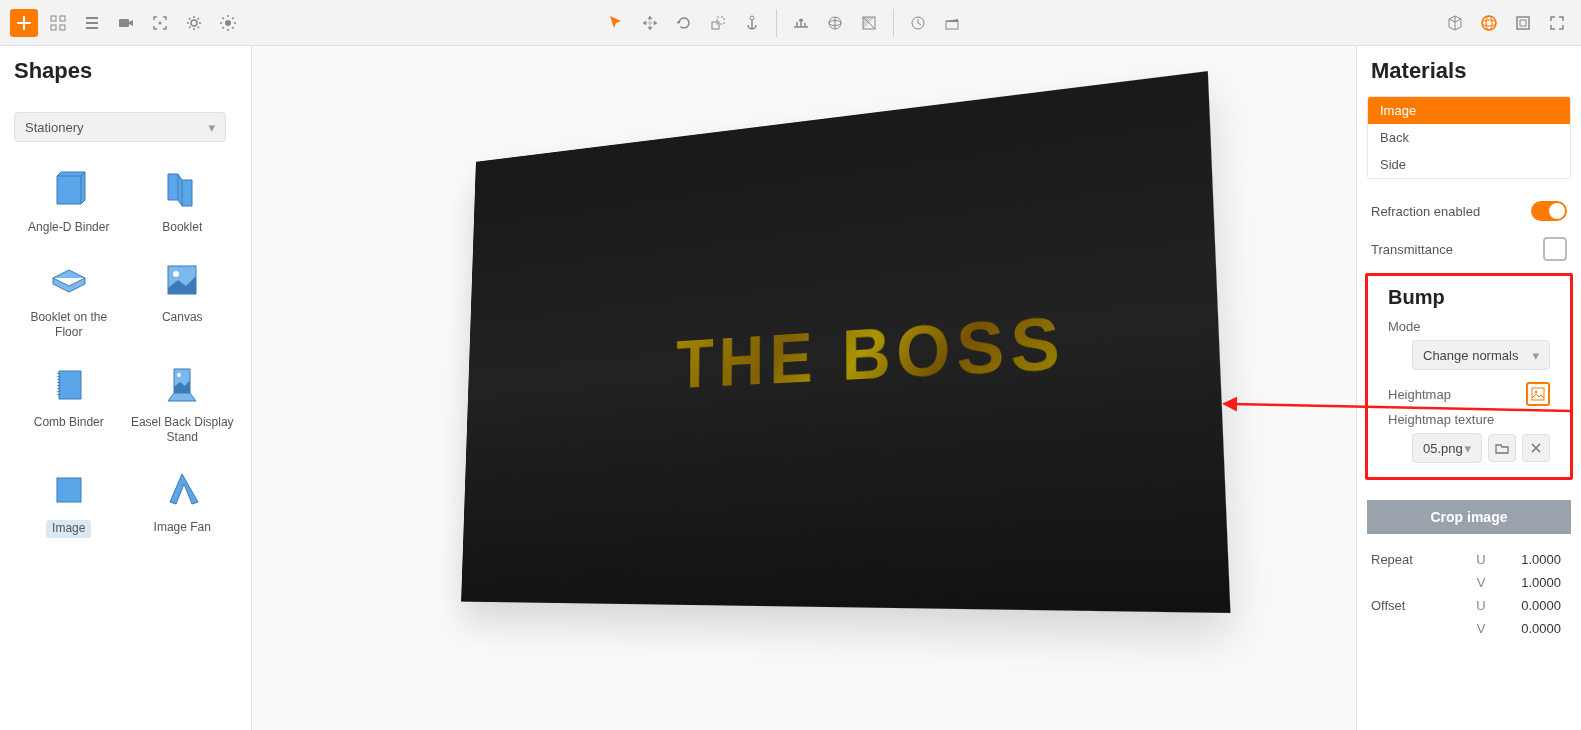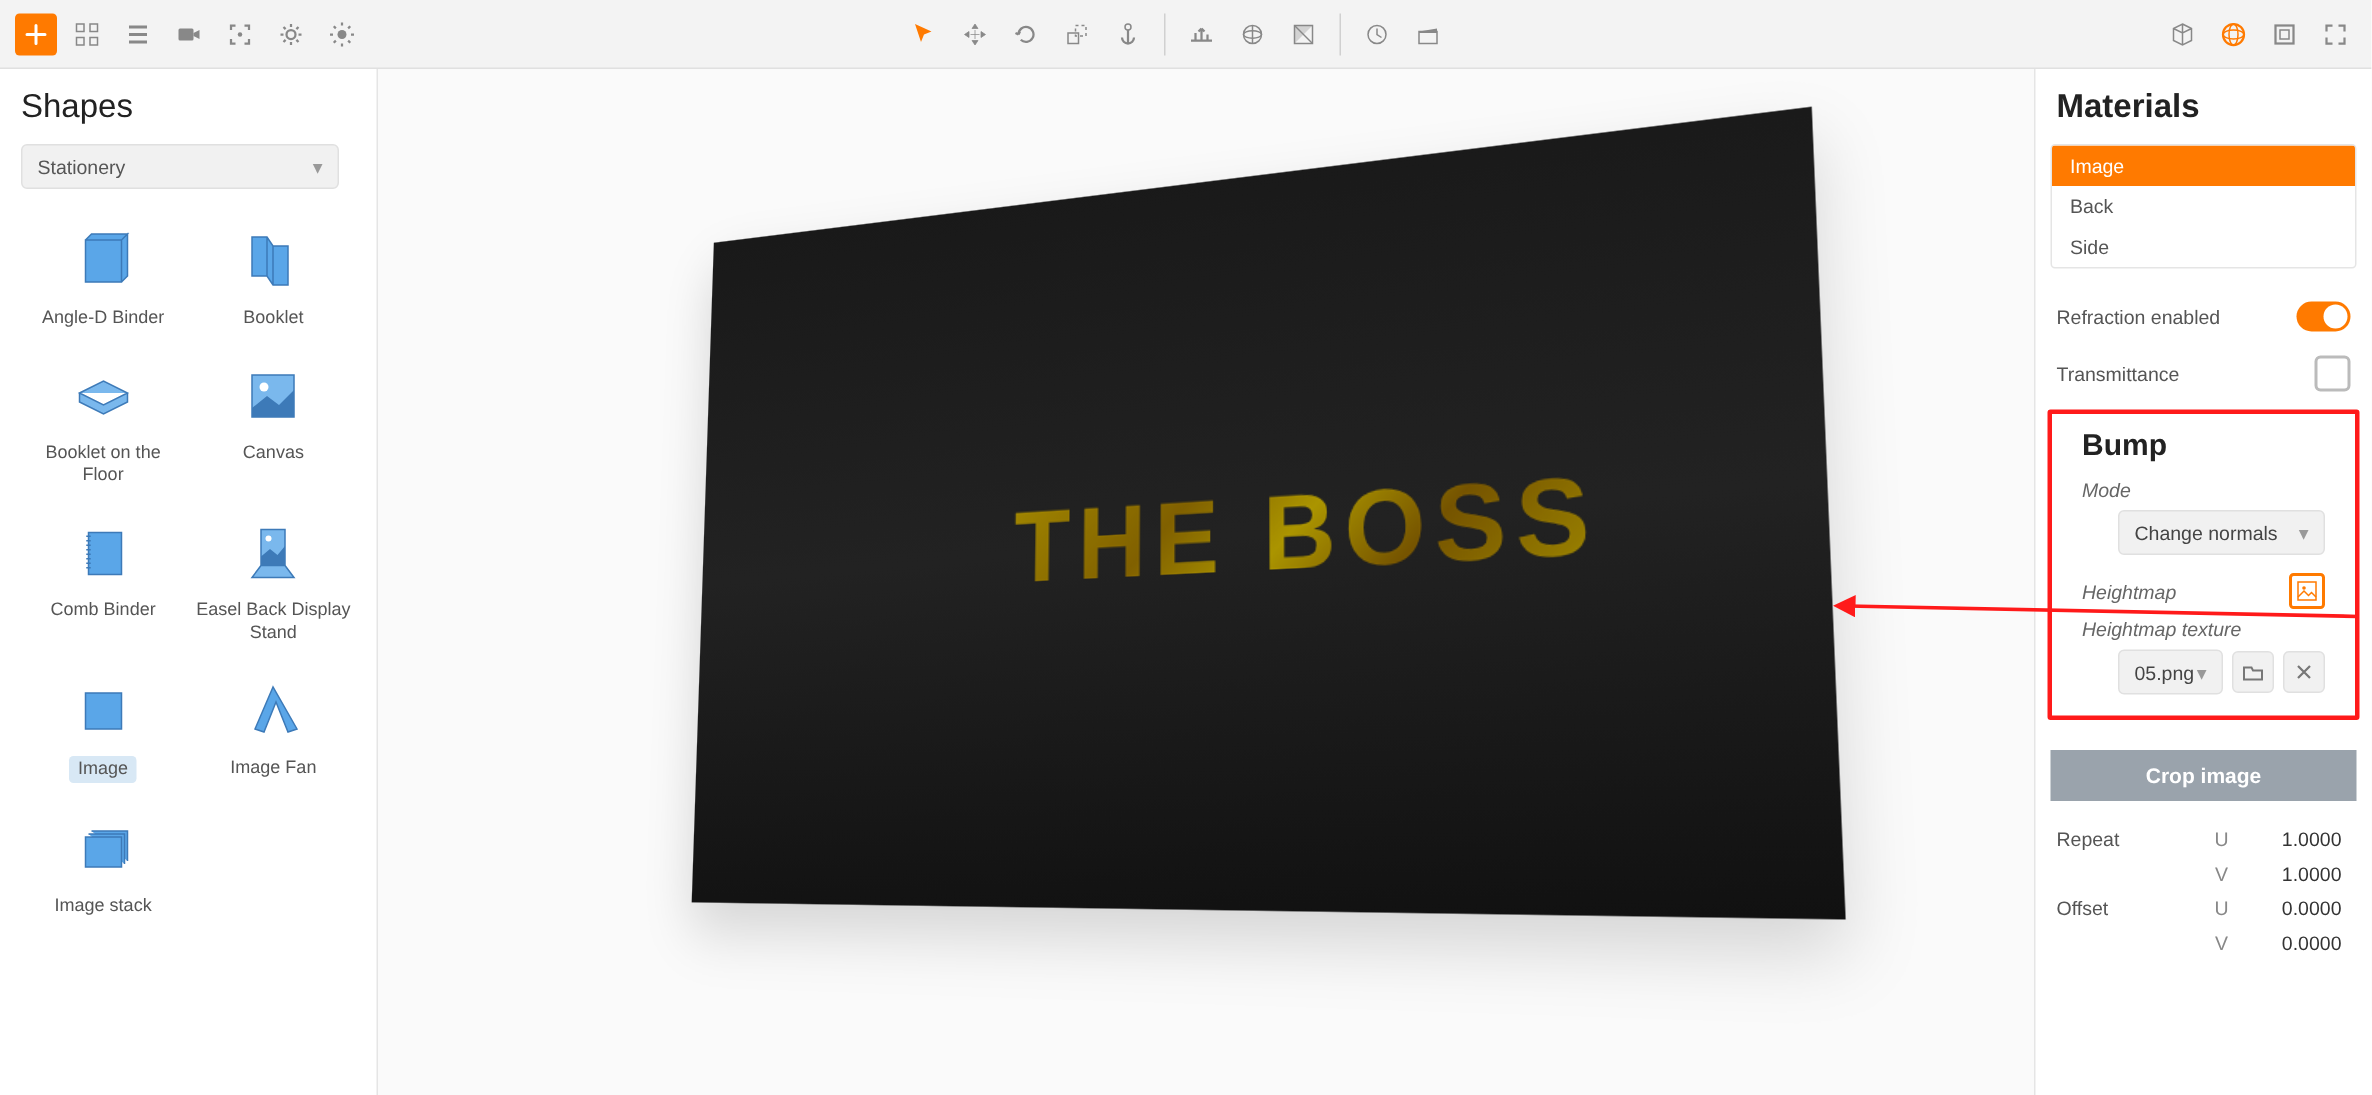--- a/index.html
+++ b/index.html
@@ -32,21 +32,21 @@
   .tb-btn.accent { background:#ff7a00; color:#fff; }
   .tb-btn.orange-icon { color:#ff7a00; }
   .toolbar .spacer-sm { width:360px; }
   .toolbar .spacer-lg { flex:1; }
   
   .main { flex:1; display:flex; overflow:hidden; }
   
   .left {
     width:252px; border-right:1px solid #e5e5e5; padding:12px 14px; overflow:hidden;
   }
-  .left h2 { font-size:22px; font-weight:400; color:#222; margin-bottom:12px; }
+  .left h2 { font-size:22px; font-weight:700; color:#222; margin-bottom:28px; }
   .select {
     width:212px; height:30px; background:#f1f1f1; border:1px solid #e0e0e0;
     border-radius:4px; display:flex; align-items:center; justify-content:space-between;
     padding:0 10px; font-size:13px; color:#555; cursor:pointer; margin-bottom:18px;
   }
   .shapes-grid {
     display:grid; grid-template-columns:1fr 1fr; gap:8px 4px;
   }
   .shape-item { text-align:center; padding:6px 2px; cursor:pointer; }
   .shape-item.selected .shape-label {
@@ -91,21 +91,21 @@
   .prop-row { display:flex; align-items:center; justify-content:space-between; padding:8px 4px; font-size:13px; color:#555; }
   .prop-row .val { color:#333; }
   .toggle { width:36px; height:20px; background:#ff7a00; border-radius:10px; position:relative; cursor:pointer; }
   .toggle::after { content:""; position:absolute; right:2px; top:2px; width:16px; height:16px; background:#fff; border-radius:50%; }
   .swatch-box { width:24px; height:24px; border:2px solid #bbb; border-radius:4px; background:#fff; cursor:pointer; }
   .unit { color:#aaa; font-size:12px; margin-left:4px; }
   .bump-box {
     border:3px solid #ff1a1a; border-radius:2px; padding:10px 20px 14px; margin:4px -2px 10px;
   }
   .bump-box h3 { font-size:20px; font-weight:700; color:#222; margin-bottom:10px; }
-  .field-label { font-size:13px; color:#666; margin:6px 0 6px;font-style:italic; }
+  .field-label { font-size:13px; color:#666; margin:6px 0 6px; }
   .dd {
     height:30px; background:#f1f1f1; border:1px solid #e0e0e0; border-radius:4px;
     display:flex; align-items:center; justify-content:space-between; padding:0 10px;
     font-size:13px; color:#444; cursor:pointer;margin-left:24px;
   }
   .hm-row { display:flex; align-items:center; justify-content:space-between; margin:12px 0 6px; }
   .hm-icon { width:24px; height:24px; border:2px solid #ff7a00; border-radius:3px;
     display:flex; align-items:center; justify-content:center; color:#ff7a00; cursor:pointer; }
   .file-row { display:flex; gap:6px; align-items:center; }
   .file-dd { flex:1; }
@@ -335,28 +335,20 @@
             </svg>
           </div><div class="shape-label">Image</div></div>
         <div class="shape-item">
           <div class="shape-icon">
             <svg viewBox="0 0 44 44">
               <path d="M22 6l-12 28 6 2 8-20 8 20 6-2z" fill="#5aa6e8" stroke="#3d7ab8"></path>
             </svg>
           </div>
           <div class="shape-label">Image Fan</div>
         </div>
-        <div class="shape-item">
-          <div class="shape-icon">
-            <svg viewBox="0 0 44 44">
-              <path d="M10 14l24 0 0 20-24 0z M12 12l24 0 0 20 M14 10l24 0 0 20" fill="#5aa6e8" stroke="#3d7ab8"></path>
-            </svg>
-          </div>
-          <div class="shape-label">Image stack</div>
-        </div>
       </div>
   </div>
 
   <div class="viewport">
     <div class="render-card">
       <div class="render-text">THE BOSS</div>
     </div>
     <svg class="arrow-annot" width="360" height="60">
       <defs>
           <marker id="ah" markerWidth="10" markerHeight="10" refX="2" refY="3" orient="auto">

